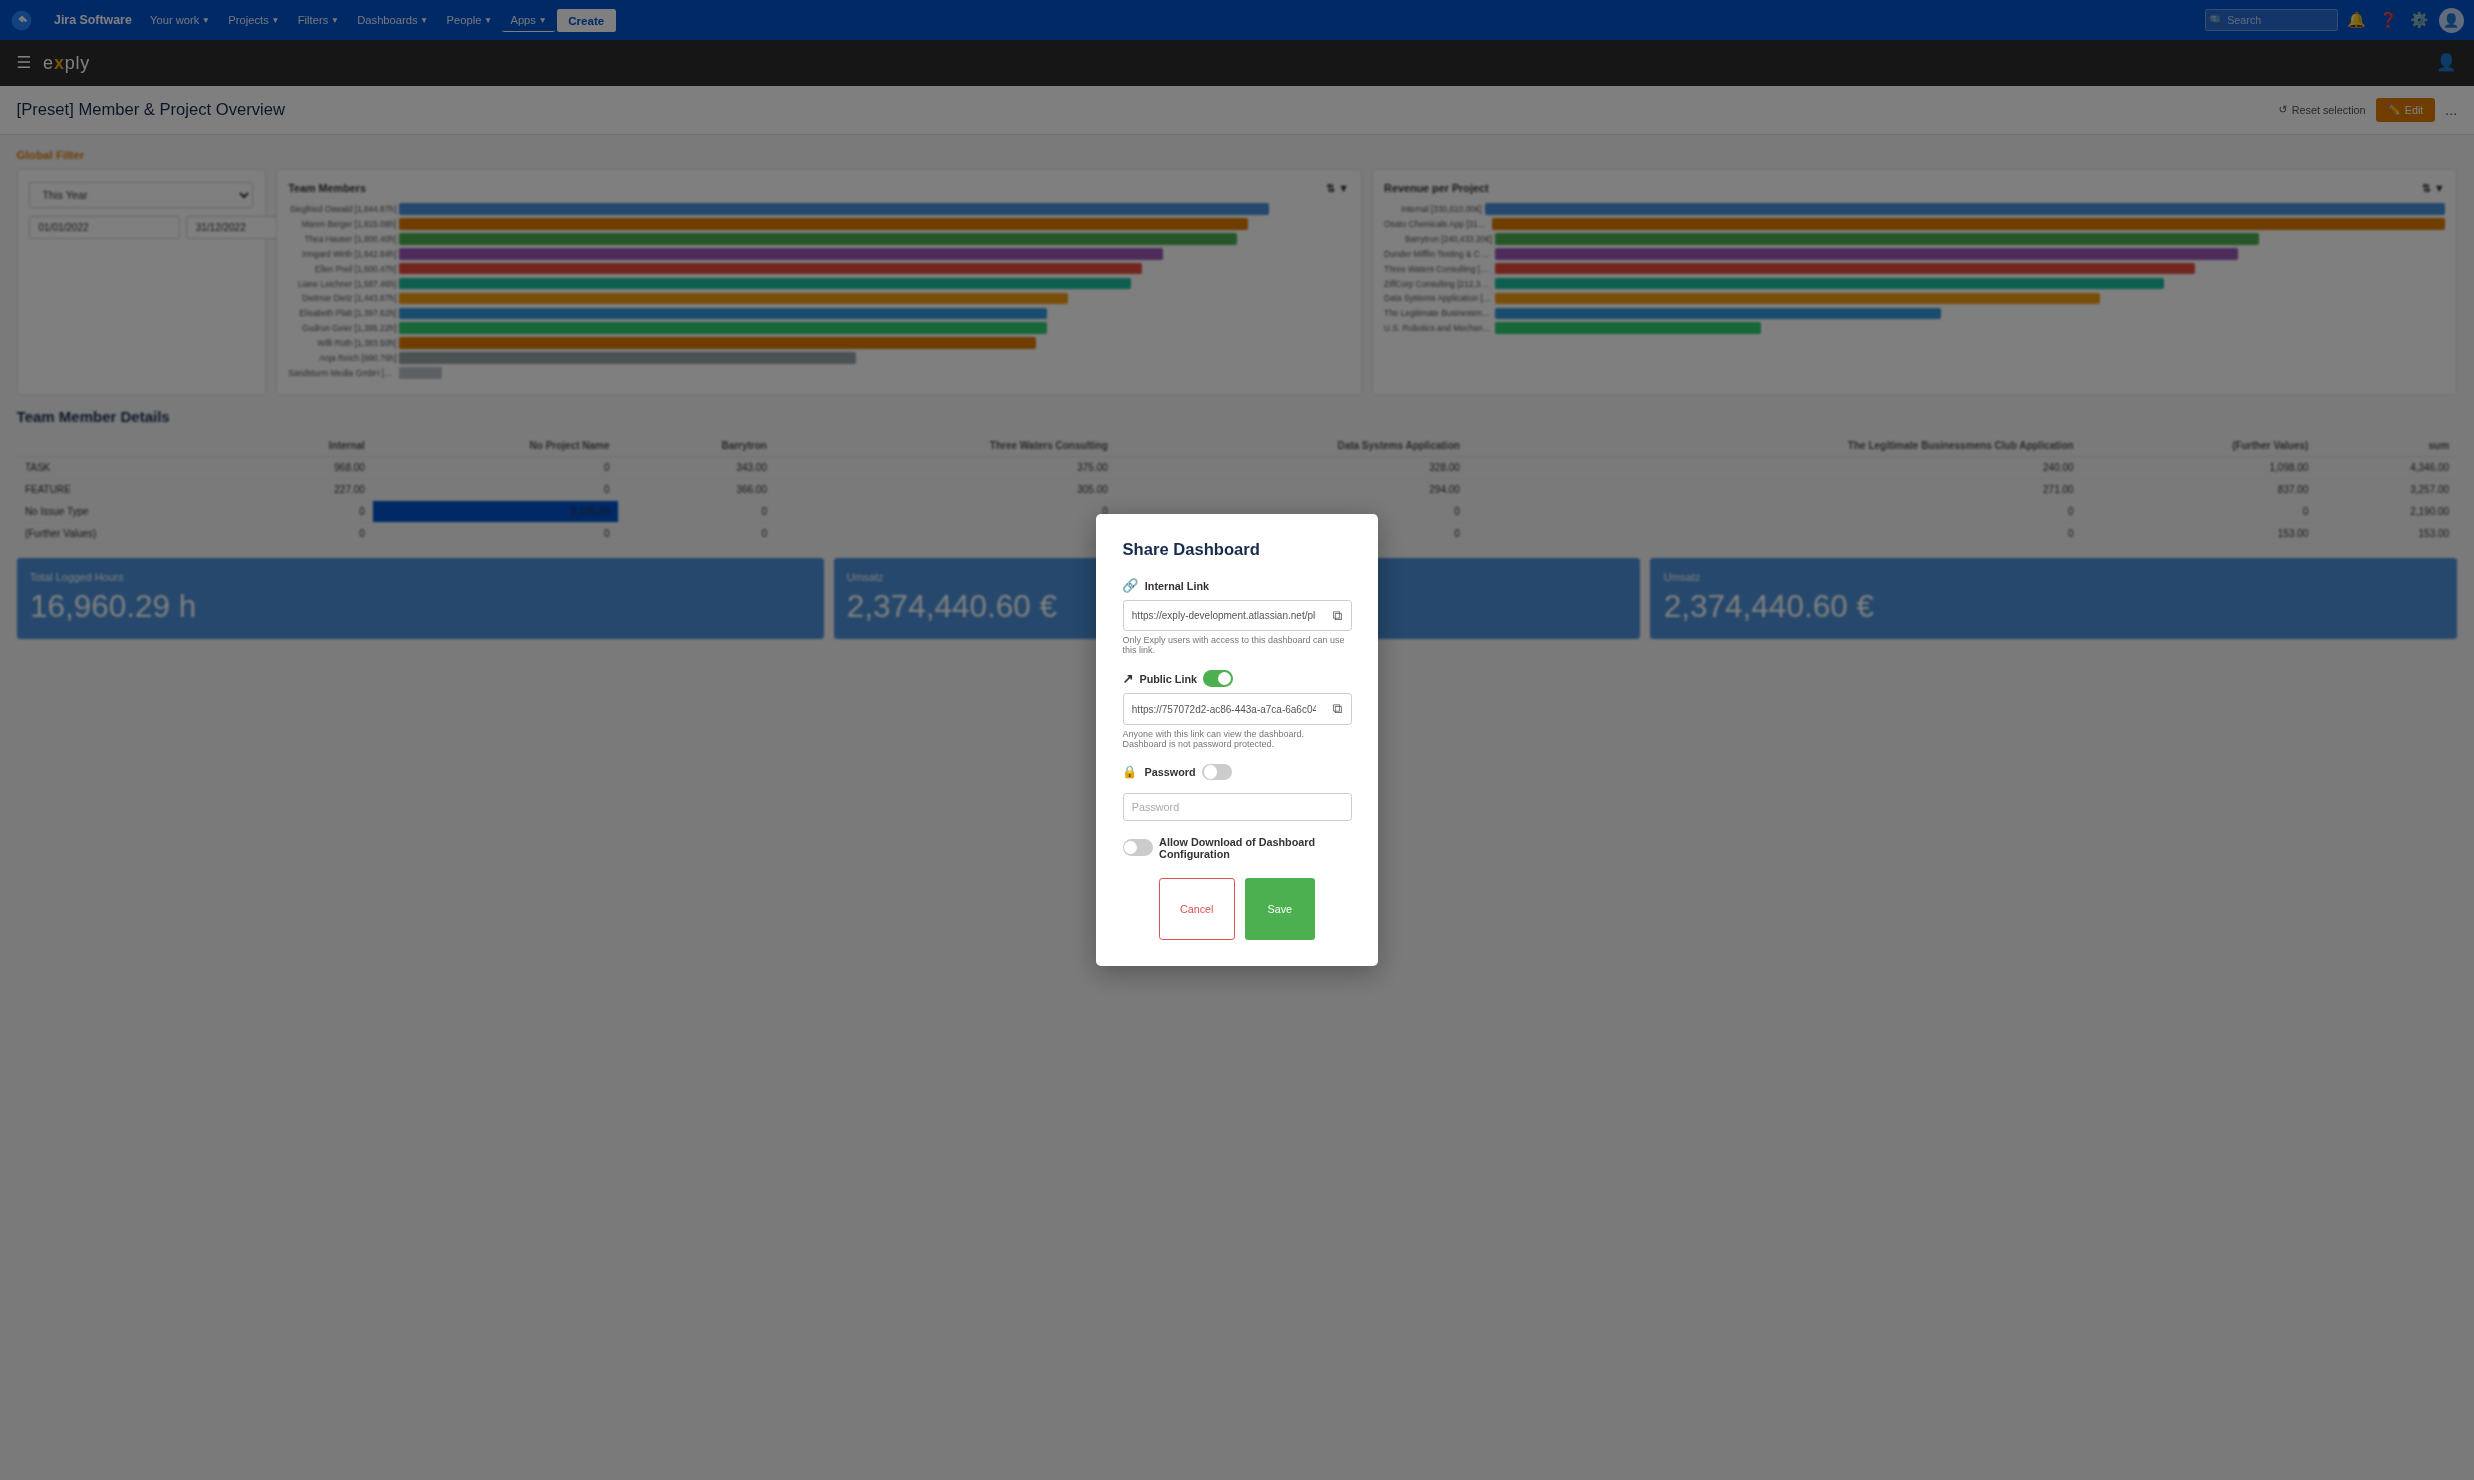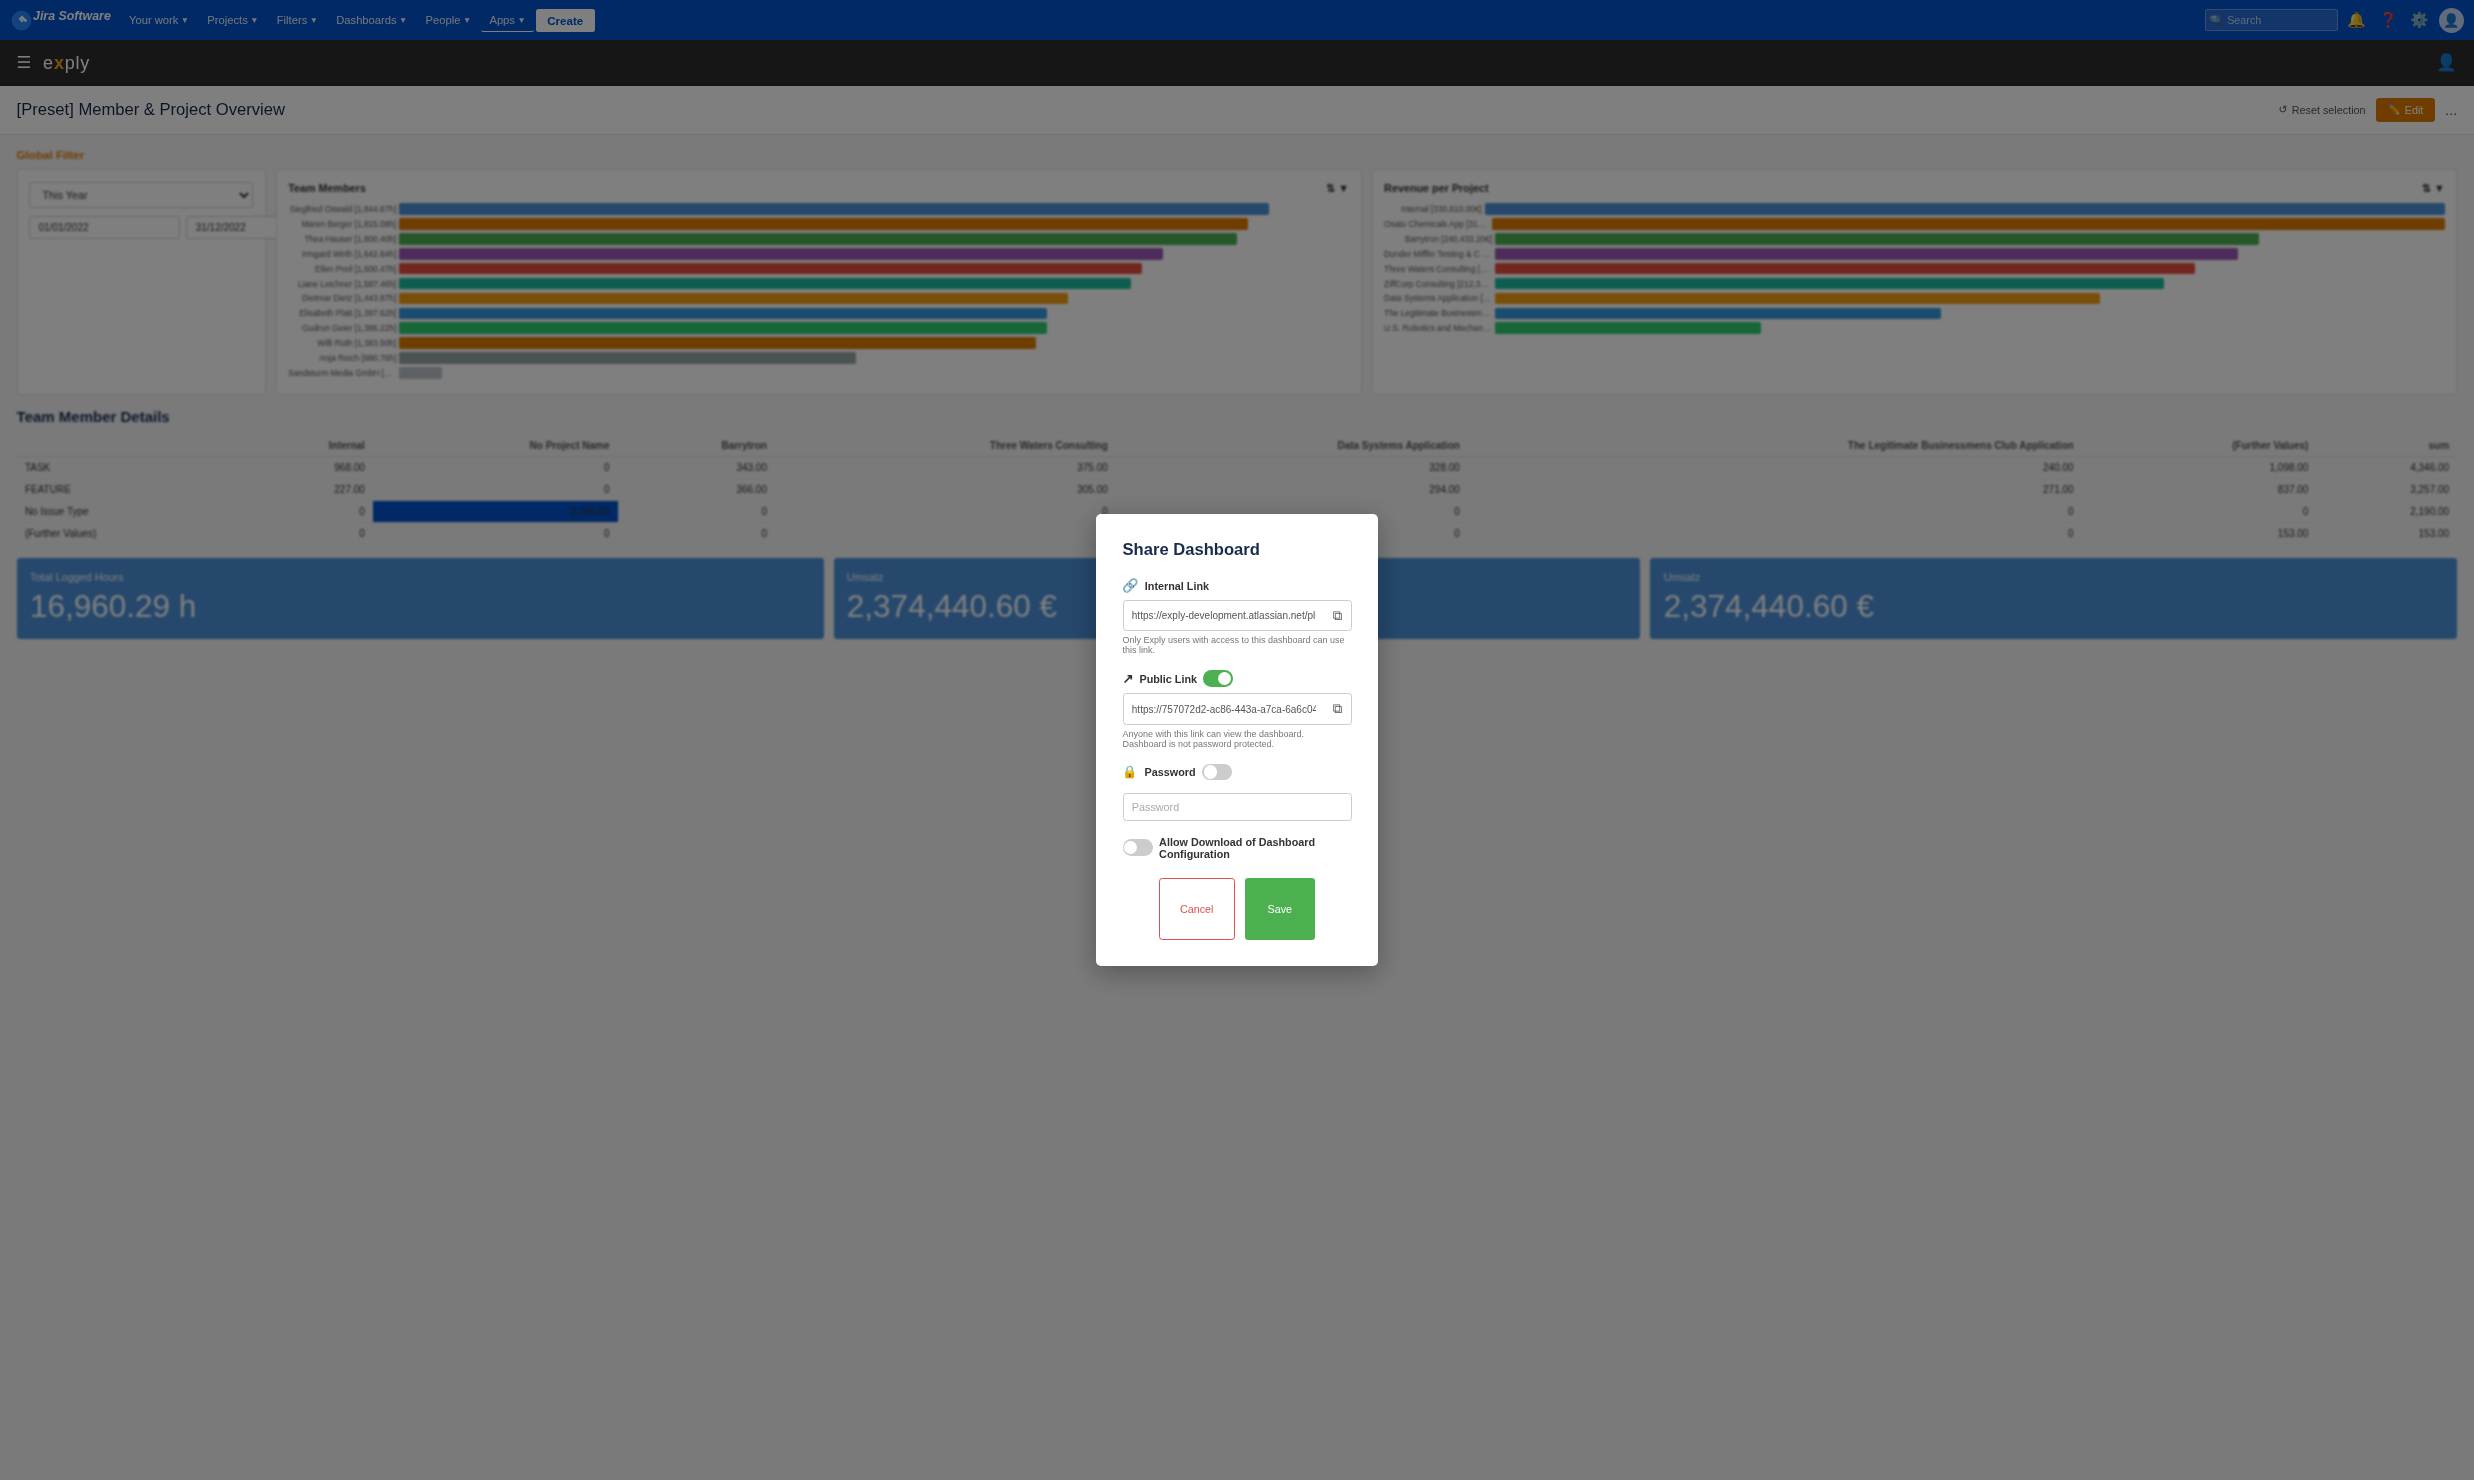--- a/index.html
+++ b/index.html
@@ -11,26 +11,26 @@
       height: 40px;
       display: flex;
       align-items: center;
       padding: 0 10px;
       gap: 3.3px;
       position: relative;
       z-index: 10;
     }
     .jira-nav .nav-logo {
       display: flex;
-      gap: 0;
+      align-items: center;
+      gap: 21px;
       color: white;
       font-weight: 700;
       font-size: 12.4px;
       margin-right: 6.6px;
-      font-style: italic;
     }
     .jira-nav .nav-logo .jira-icon {
       width: 23px;
       height: 23px;
     }
     .jira-nav-items {
       display: flex;
       align-items: center;
       gap: 1.7px;
       flex: 1;

